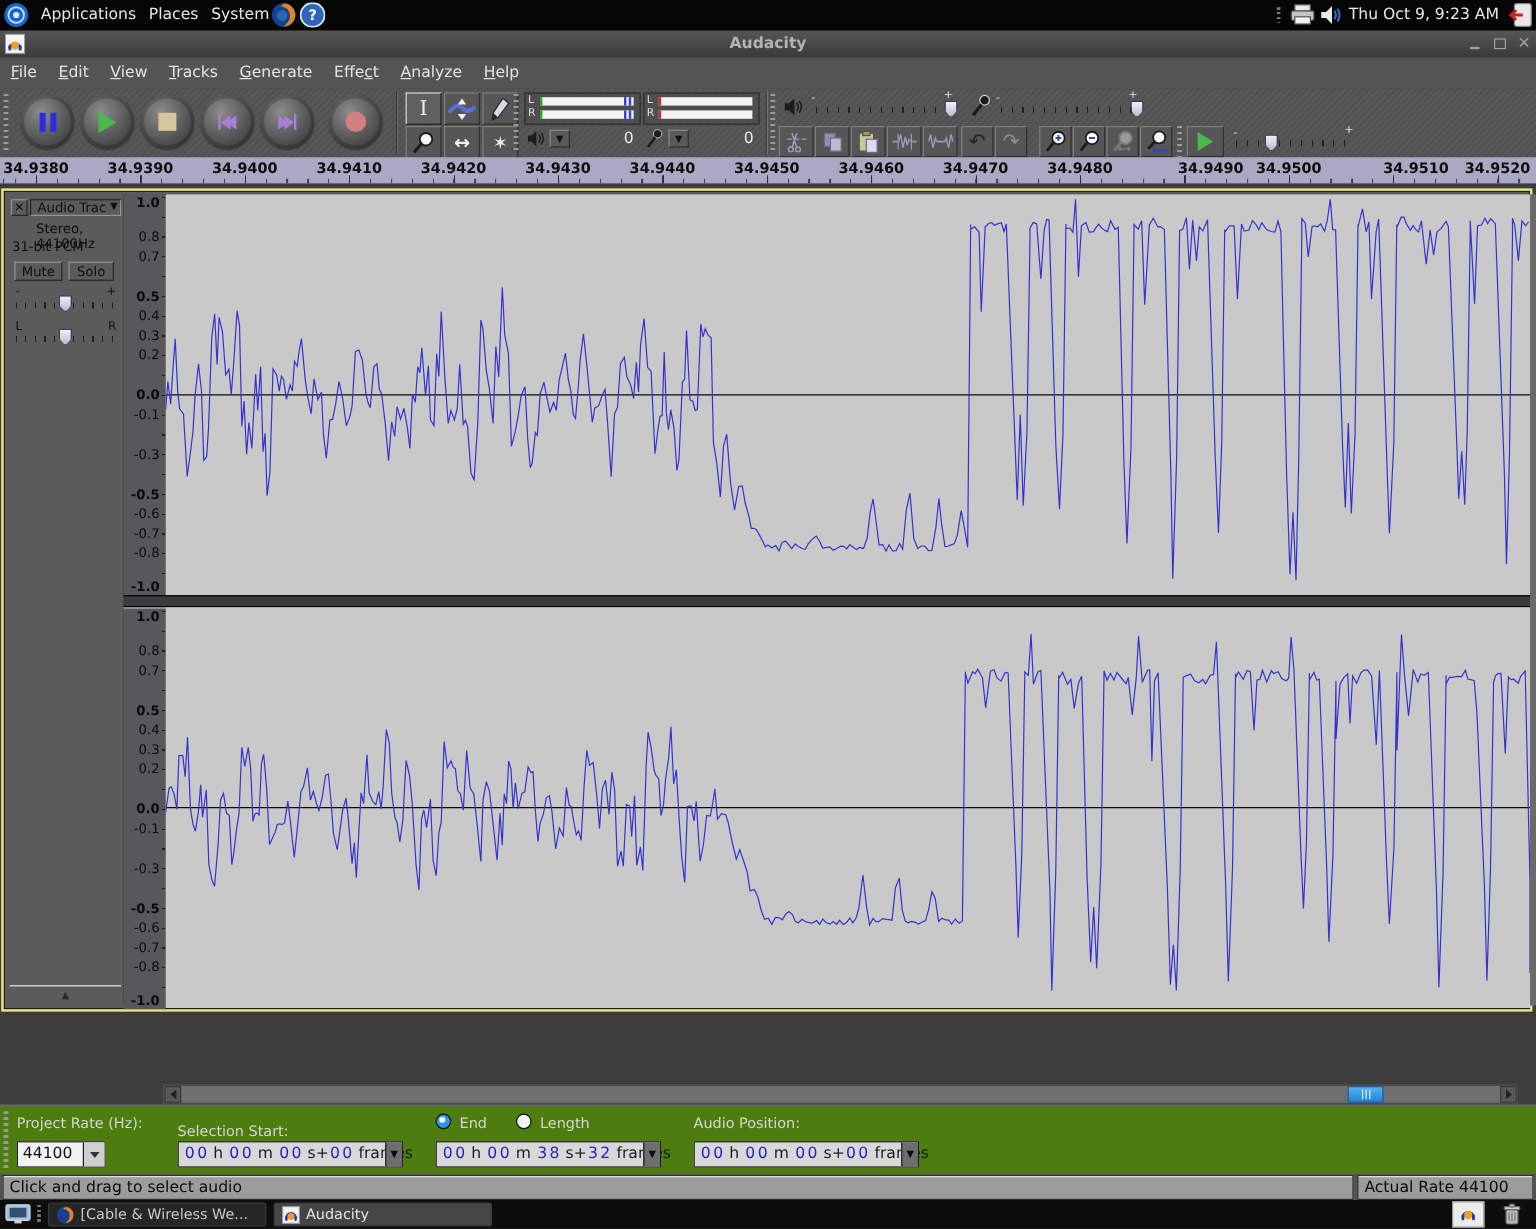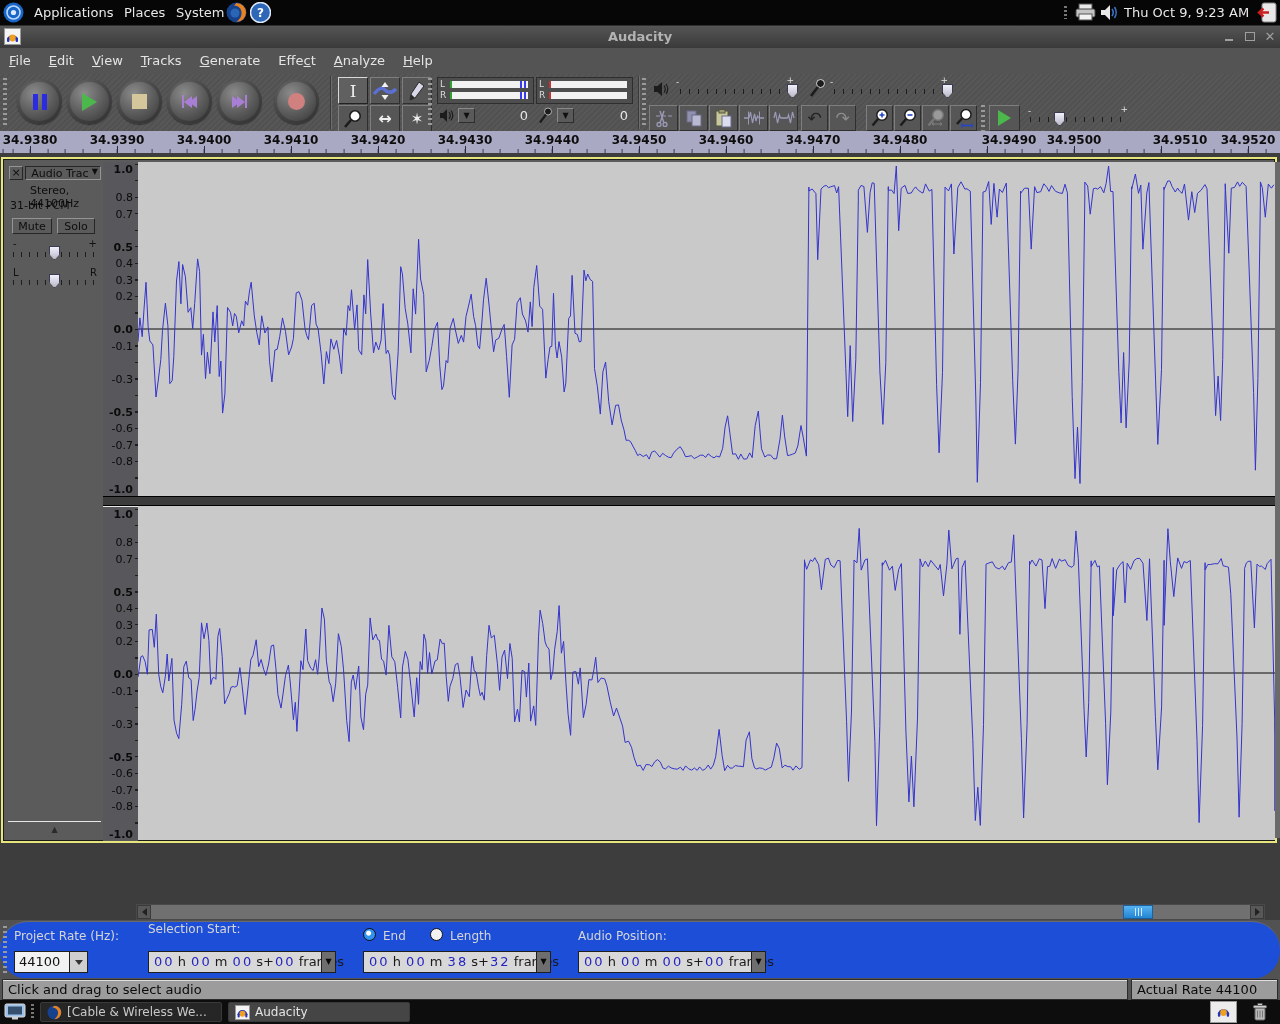--- a/index.html
+++ b/index.html
@@ -71,21 +71,21 @@
   
   #hscroll{left:0;top:878px;width:1280px;height:16px;background:#3d3d3d;}
   #hs-trough{left:136px;top:0;width:1129px;height:16px;background:#707070;border:1px solid #4a4a4a;box-sizing:border-box;}
   .sarrow{top:1px;width:14px;height:14px;background:#585858;border:1px solid #3a3a3a;box-sizing:border-box;
     display:flex;align-items:center;justify-content:center;}
   .sarrow div{width:0;height:0;border-top:4px solid transparent;border-bottom:4px solid transparent;}
   #hs-thumb{left:1123px;top:1px;width:30px;height:14px;background:linear-gradient(#57b3f2,#2384d2);border:1px solid #1b5f9e;
     box-sizing:border-box;display:flex;align-items:center;justify-content:center;gap:2px;}
   #hs-thumb i{display:block;width:1px;height:8px;background:#cfe8fb;}
   
-  #seltb{left:0;top:895px;width:1280px;height:57px;background:#1d4ed8;border-top:1px solid #6b6b6b;color:#d6d6d6;font-size:12px;border-radius:28px;}
+  #seltb{left:0;top:895px;width:1280px;height:57px;background:#4d7c0f;border-top:1px solid #6b6b6b;color:#d6d6d6;font-size:12px;}
   .tfield{box-sizing:border-box;height:22px;background:#d8d8d8;border:1px solid #1f1f1f;color:#1a1a1a;
     font-size:13px;line-height:20px;padding-left:4px;white-space:nowrap;}
   .tf-d{color:#2424c0;margin:0 1px;}
   .tf-t{color:#1a1a1a;}
   .tf-dd{position:absolute;right:0;top:0;width:13px;height:20px;background:#6e6e6e;border-left:1px solid #1f1f1f;
     color:#0a0a0a;font-size:8px;text-align:center;line-height:20px;}
   .radio{width:13px;height:13px;border-radius:50%;border:1px solid #101010;background:#f2f2f2;box-sizing:border-box;}
   .radio.sel{background:radial-gradient(circle at 42% 38%,#fff 0 2px,#2f93ef 3px 100%);}
   
   #statusbar{left:0;top:952px;width:1280px;height:23px;background:#545454;}
@@ -495,21 +495,21 @@
     <div id="seltb" class="abs">
       <div class="grip abs" style="left:3px;top:4px;height:48px;"></div>
       <span class="abs" style="left:14px;top:7px;">Project Rate (Hz):</span>
       <div class="abs" style="left:14px;top:29px;width:74px;height:22px;background:#f2f2f2;border:1px solid #1f1f1f;box-sizing:border-box;">
         <span class="abs" style="left:4px;top:2px;color:#111;font-size:13px;">44100</span>
         <span class="abs" style="right:0;top:0;width:18px;height:20px;background:#cfcfcf;border-left:1px solid #1f1f1f;box-sizing:border-box;">
           <span style="display:block;margin:8px auto 0;width:0;height:0;border-left:4px solid transparent;border-right:4px solid transparent;border-top:5px solid #333;"></span>
           </span>
       </div>
 
-      <span class="abs" style="left:148px;top:0;">Selection Start:</span>
+      <span class="abs" style="left:148px;top:14px;">Selection Start:</span>
       <div class="tfield abs" style="left:148px;top:29px;width:188px;"><span class="tf-d">0</span><span class="tf-d">0</span><span class="tf-t"> </span><span class="tf-t">h</span><span class="tf-t"> </span><span class="tf-d">0</span><span class="tf-d">0</span><span class="tf-t"> </span><span class="tf-t">m</span><span class="tf-t"> </span><span class="tf-d">0</span><span class="tf-d">0</span><span class="tf-t"> </span><span class="tf-t">s</span><span class="tf-t">+</span><span class="tf-d">0</span><span class="tf-d">0</span><span class="tf-t"> </span><span class="tf-t">f</span><span class="tf-t">r</span><span class="tf-t">a</span><span class="tf-t">m</span><span class="tf-t">e</span><span class="tf-t">s</span>
         <span class="tf-dd">▼</span></div>
 
       <span class="radio sel abs" style="left:363px;top:6px;"></span>
       <span class="abs" style="left:383px;top:7px;">End</span>
       <span class="radio abs" style="left:430px;top:6px;"></span>
       <span class="abs" style="left:450px;top:7px;">Length</span>
       <div class="tfield abs" style="left:363px;top:29px;width:188px;"><span class="tf-d">0</span><span class="tf-d">0</span><span class="tf-t"> </span><span class="tf-t">h</span><span class="tf-t"> </span><span class="tf-d">0</span><span class="tf-d">0</span><span class="tf-t"> </span><span class="tf-t">m</span><span class="tf-t"> </span><span class="tf-d">3</span><span class="tf-d">8</span><span class="tf-t"> </span><span class="tf-t">s</span><span class="tf-t">+</span><span class="tf-d">3</span><span class="tf-d">2</span><span class="tf-t"> </span><span class="tf-t">f</span><span class="tf-t">r</span><span class="tf-t">a</span><span class="tf-t">m</span><span class="tf-t">e</span><span class="tf-t">s</span>
         <span class="tf-dd">▼</span></div>
 

